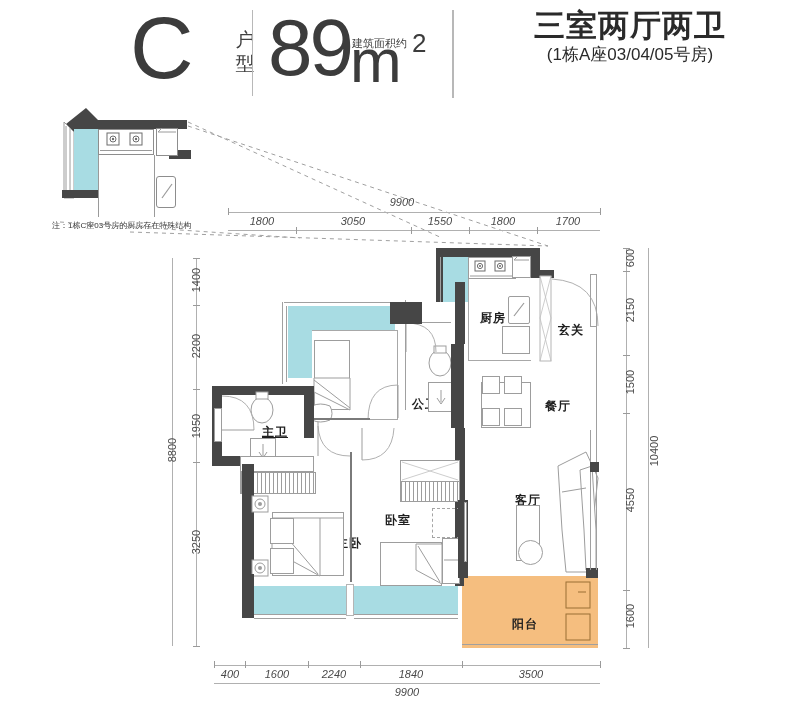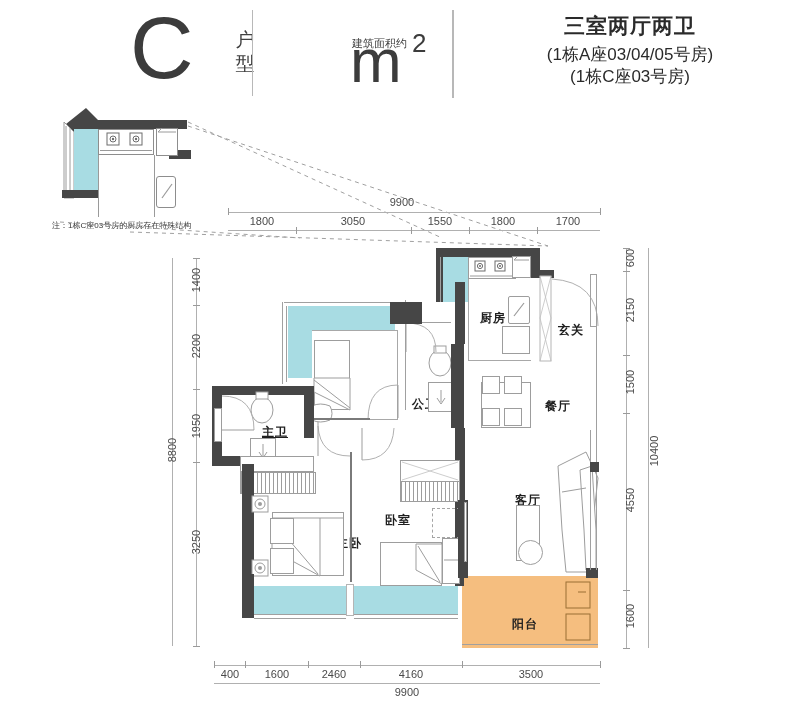--- a/index.html
+++ b/index.html
@@ -86,21 +86,21 @@
     width: 2px; height: 88px;
     background: #b8b8b8;
   }
   .hdr-right {
     position: absolute;
     left: 470px; top: 8px;
     width: 320px;
     text-align: center;
   }
   .hdr-title {
-    font-size: 21px;
+    font-size: 31px;
     font-weight: bold;
     color: #2a2a2a;
     line-height: 36px;
     letter-spacing: 1px;
   }
   .hdr-unit {
     font-size: 17px;
     color: #2a2a2a;
     line-height: 22px;
     letter-spacing: 0px;
@@ -140,20 +140,21 @@
     position: absolute;
     height: 1px; width: 7px;
     background: #9a9a9a;
   }
   .dim-lbl {
     position: absolute;
     font-size: 11px;
     color: #4a4a4a;
     white-space: nowrap;
     text-align: center;
+    font-style: italic;
   }
   .dim-lbl-v {
     position: absolute;
     font-size: 11px;
     color: #4a4a4a;
     white-space: nowrap;
     transform-origin: 50% 50%;
     transform: rotate(-90deg);
     text-align: center;
   }
@@ -219,28 +220,28 @@
 </style>
 </head>
 <body>
 
 <div id="page">
 
   <div id="header">
     <div class="hdr-c-letter">C</div>
     <div class="hdr-c-sub">户型</div>
     <div class="hdr-divider1"></div>
+    <div class="hdr-area-num">89</div>
     <div class="hdr-area-note">建筑面积约</div>
     <div class="hdr-m">m</div>
     <div class="hdr-sup">2</div>
     <div class="hdr-divider2"></div>
     <div class="hdr-right">
       <div class="hdr-title">三室两厅两卫</div>
       <div class="hdr-unit">(1栋A座03/04/05号房)</div>
-      <div class="hdr-unit">(1栋C座03号房)</div>
     </div>
   </div>
 
   <div id="inset">
 
     <svg class="ov" width="150" height="120">
       <polygon points="14,26 34,10 46,22 26,38" fill="#464646"></polygon>
       <polygon points="12,24 12,100 22,100 22,34" fill="#ffffff" stroke="#9a9a9a" stroke-width="1"></polygon>
       <line x1="14" y1="28" x2="14" y2="98" stroke="#9a9a9a" stroke-width="1"></line>
       <line x1="18" y1="30" x2="18" y2="98" stroke="#9a9a9a" stroke-width="1"></line>
@@ -342,22 +343,22 @@
     <div class="dim-bar dim-h" style="left:214px; top:665px; width:386px;"></div>
     <div class="dim-bar dim-h" style="left:214px; top:683px; width:386px;"></div>
     <div class="tick-v" style="left:214px; top:661px;"></div>
     <div class="tick-v" style="left:245px; top:661px;"></div>
     <div class="tick-v" style="left:308px; top:661px;"></div>
     <div class="tick-v" style="left:360px; top:661px;"></div>
     <div class="tick-v" style="left:462px; top:661px;"></div>
     <div class="tick-v" style="left:600px; top:661px;"></div>
     <div class="dim-lbl" style="left:200px; top:668px; width:60px;">400</div>
     <div class="dim-lbl" style="left:247px; top:668px; width:60px;">1600</div>
-    <div class="dim-lbl" style="left:304px; top:668px; width:60px;">2460</div>
-    <div class="dim-lbl" style="left:381px; top:668px; width:60px;">4160</div>
+    <div class="dim-lbl" style="left:304px; top:668px; width:60px;">2240</div>
+    <div class="dim-lbl" style="left:381px; top:668px; width:60px;">1840</div>
     <div class="dim-lbl" style="left:501px; top:668px; width:60px;">3500</div>
     <div class="dim-lbl" style="left:377px; top:686px; width:60px;">9900</div>
   </div>
 
   <div id="plan">
 
     <div class="wall" style="left:236px; top:18px; width:104px; height:9px;"></div>
     <div class="wall" style="left:236px; top:18px; width:7px; height:54px;"></div>
     <div class="wall" style="left:330px; top:18px; width:10px; height:28px;"></div>
     <div class="wall" style="left:330px; top:40px; width:24px; height:8px;"></div>

